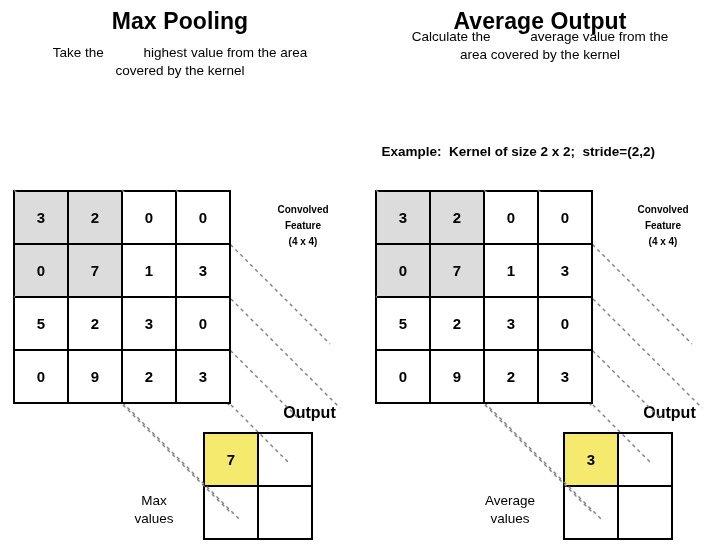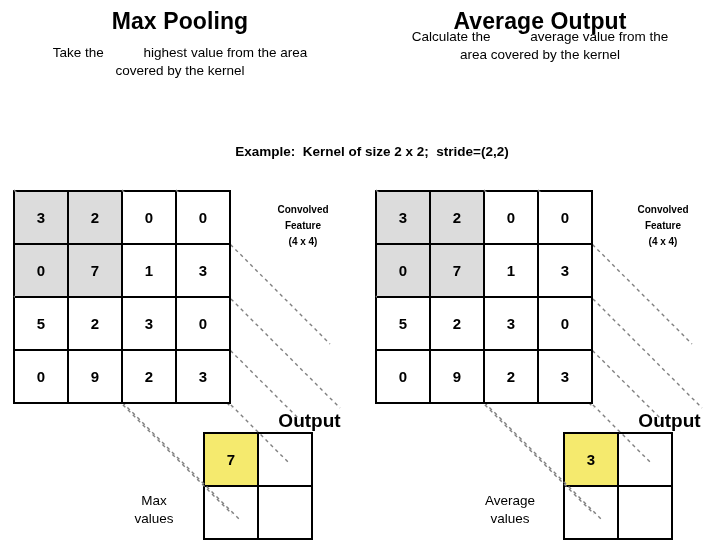--- a/index.html
+++ b/index.html
@@ -88,24 +88,23 @@
   .grid2 .cell.highlight { background: #f5ea6e; }
 
   
   .side-label {
     font-size: 10px;
     font-weight: bold;
     text-align: center;
     line-height: 16px;
   }
   .output-label {
-    font-size: 19px;
-    font-weight: bold;
-    text-align: center;
-    margin-top: 6px;
+    font-size: 16px;
+    font-weight: bold;
+    text-align: center;
   }
   .values-label {
     font-size: 13.5px;
     font-weight: normal;
     text-align: center;
     line-height: 18px;
   }
 
   
   .proj {
@@ -223,13 +222,13 @@
   <div class="cell"></div>
   <div class="cell"></div>
   <div class="cell"></div>
 </div>
 
 <div class="abs values-label" style="left:460px; top:492px; width:100px;">
   <div>Average</div>
   <div>values</div>
 </div>
 
-<div class="abs example-line" style="left:72px; top:144px; width:600px;">Example:  Kernel of size 2 x 2;  stride=(2,2)</div>
+<div class="abs example-line" style="left:55px; top:144px; width:600px;text-align:right;">Example:  Kernel of size 2 x 2;  stride=(2,2)</div>
 
 </body></html>

